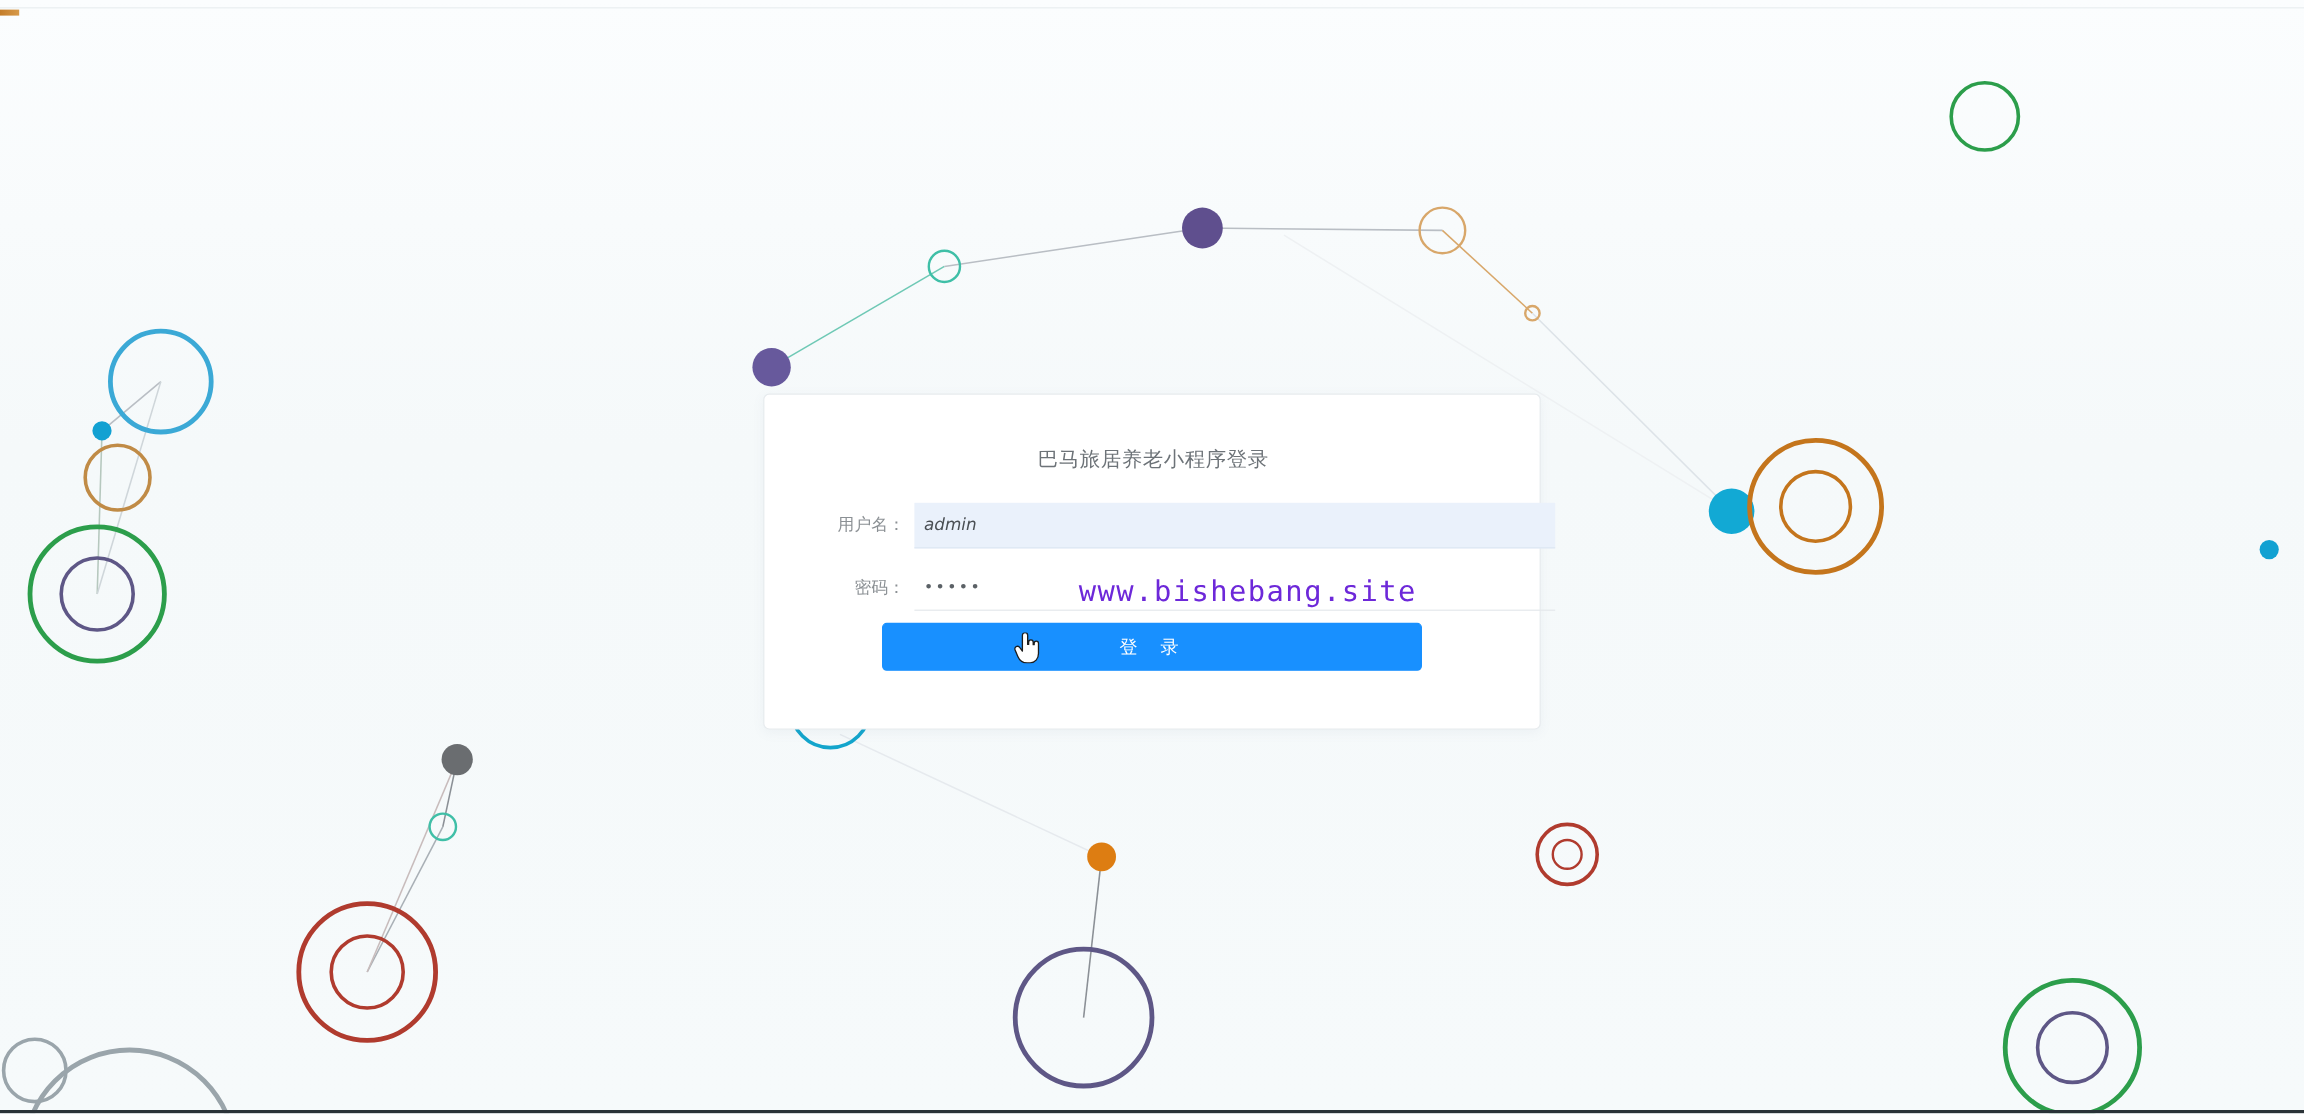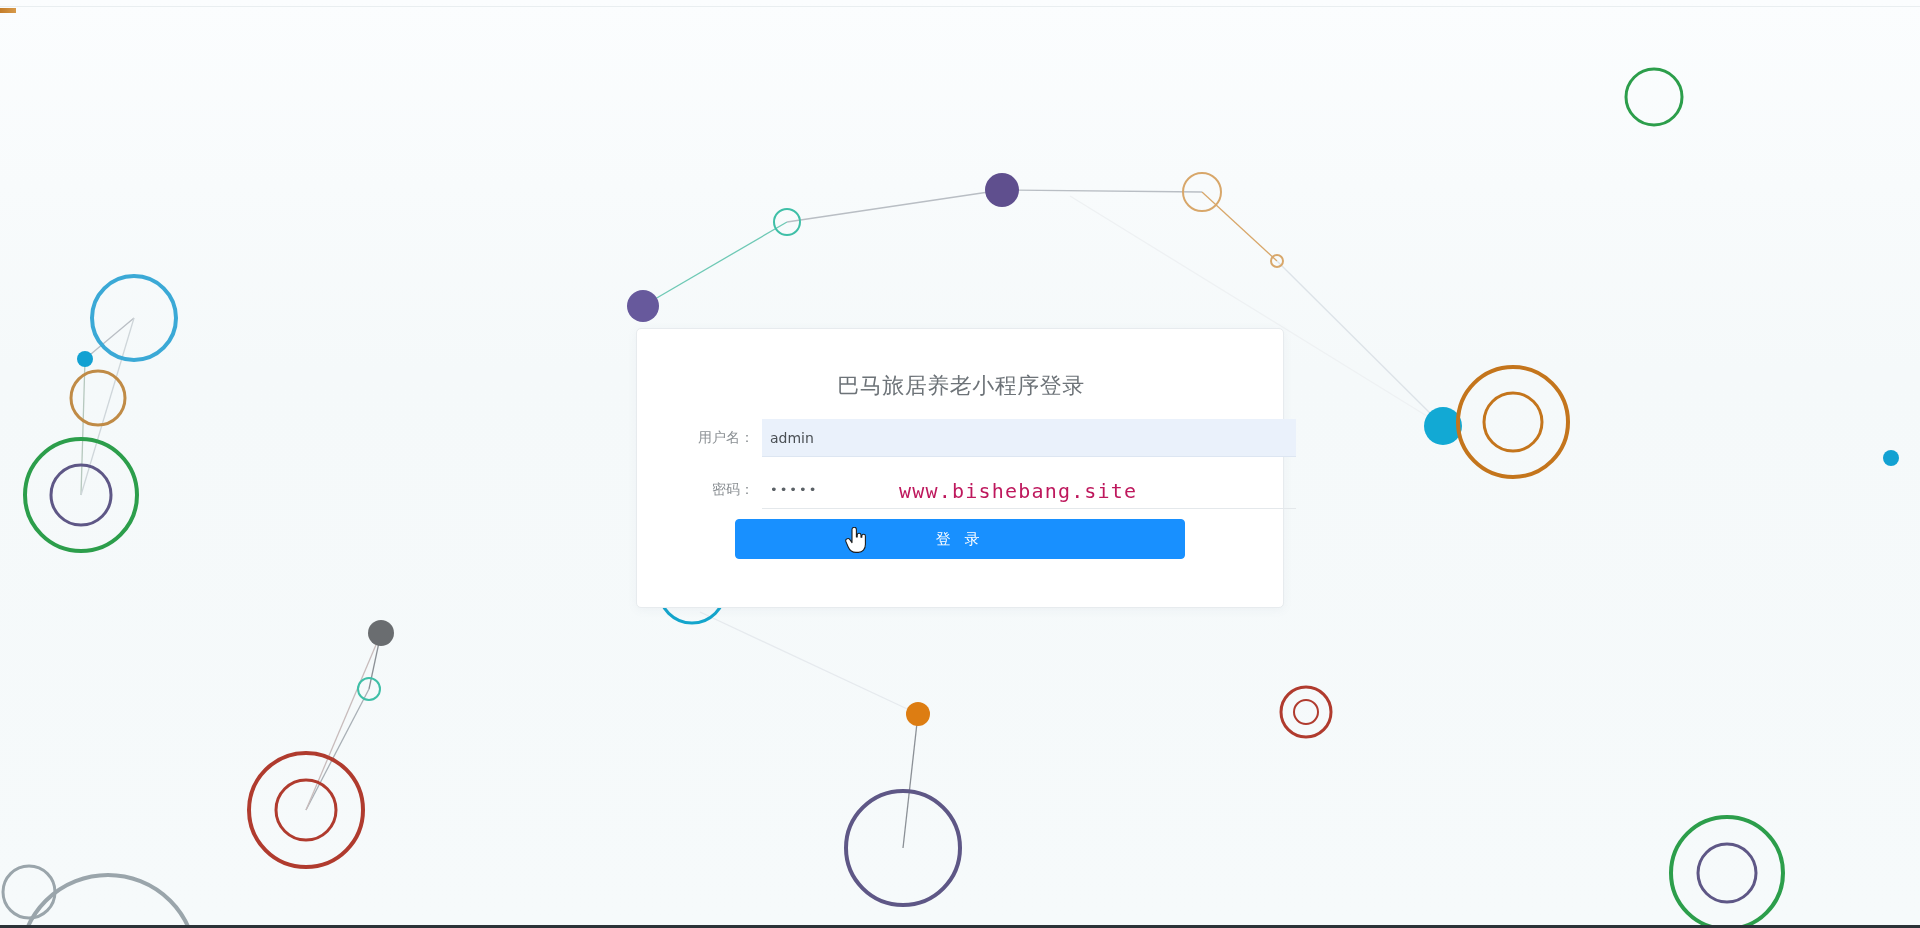--- a/index.html
+++ b/index.html
@@ -37,21 +37,21 @@
     width: 648px; height: 280px;
     background: #ffffff;
     border: 1px solid #e7ebee;
     border-radius: 5px;
     box-shadow: 0 2px 10px rgba(110,130,150,0.07);
     box-sizing: border-box;
   }
   #card-title {
     position: absolute; left: 0; top: 42px; width: 648px;
     text-align: center;
-    font-size: 22px;
+    font-size: 17px;
     color: #6d7378;
     letter-spacing: 0.5px;
     font-family: "DejaVu Sans", "Liberation Sans", sans-serif;
   }
   .form-row {
     position: absolute; left: 12px; width: 648px; height: 42px;
   }
   #row-username { top: 90px; }
   #row-password { top: 142px; }
   .form-label {
@@ -68,52 +68,53 @@
   }
   .input-line {
     position: absolute; left: 0; top: 0; width: 534px; height: 38px;
     border: none; outline: none; background: transparent;
     border-bottom: 1px solid #e4e8eb;
     padding: 0 8px;
     box-sizing: border-box;
     font-size: 14px;
     color: #4a4f54;
     font-family: "DejaVu Sans", "Liberation Sans", sans-serif;
+    font-style: italic;
   }
   #username-input {
     background: #eaf1fb;  
     border-bottom: 1px solid #dde6f2;
   }
   #password-input {
     letter-spacing: 2px;
     color: #5b6166;
     font-size: 13px;
   }
   #watermark {
     position: absolute;
     left: 137px; top: 8px;
     font-family: "DejaVu Sans Mono", "Liberation Mono", monospace;
-    font-size: 20px;
-    color: #be185d;
+    font-size: 24px;
+    color: #6d28d9;
     letter-spacing: 1.2px;
     pointer-events: none;
     white-space: nowrap;
   }
   #login-button {
     position: absolute;
     left: 735px; top: 519px;
     width: 450px; height: 40px;
     background: #1890ff;
     border: 1px solid #1890ff;
     border-radius: 4px;
     color: #ffffff;
     font-size: 15px;
     letter-spacing: 5px;
     cursor: pointer;
-    font-family: Liberation Serif, serif;
+    font-family: Liberation Mono, monospace;
     padding: 0;
   }
   #cursor-hand {
     position: absolute; left: 845px; top: 527px;
     width: 22px; height: 26px;
     pointer-events: none;
   }
 </style>
 </head>
 <body>

